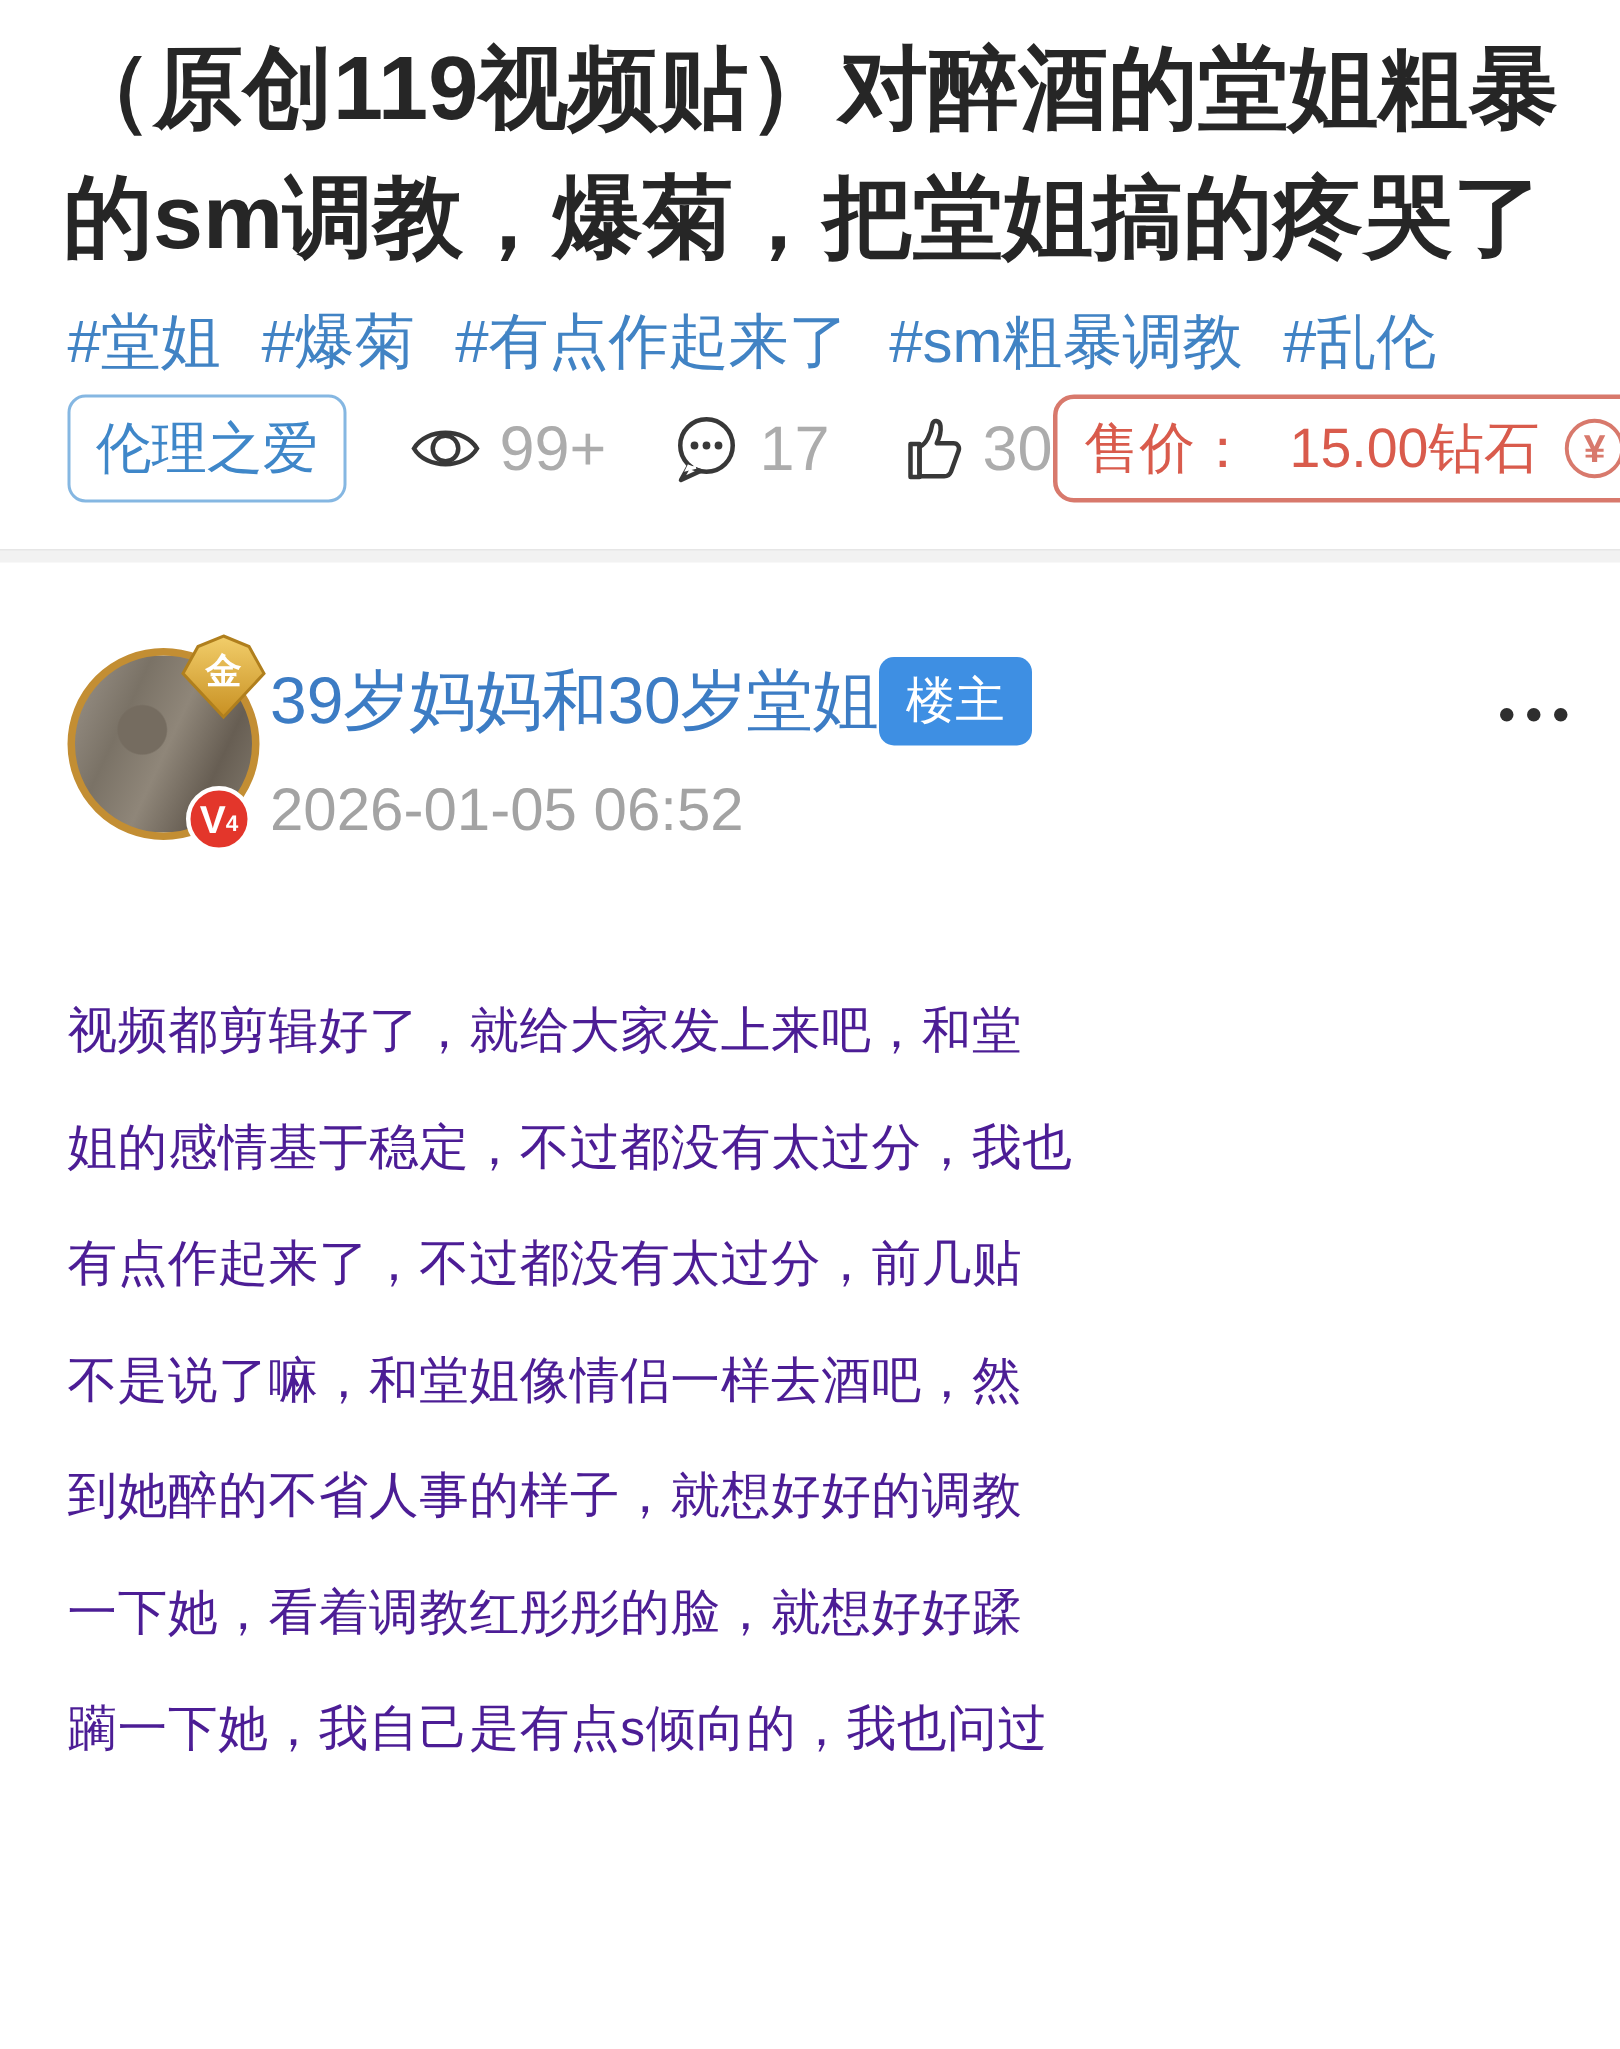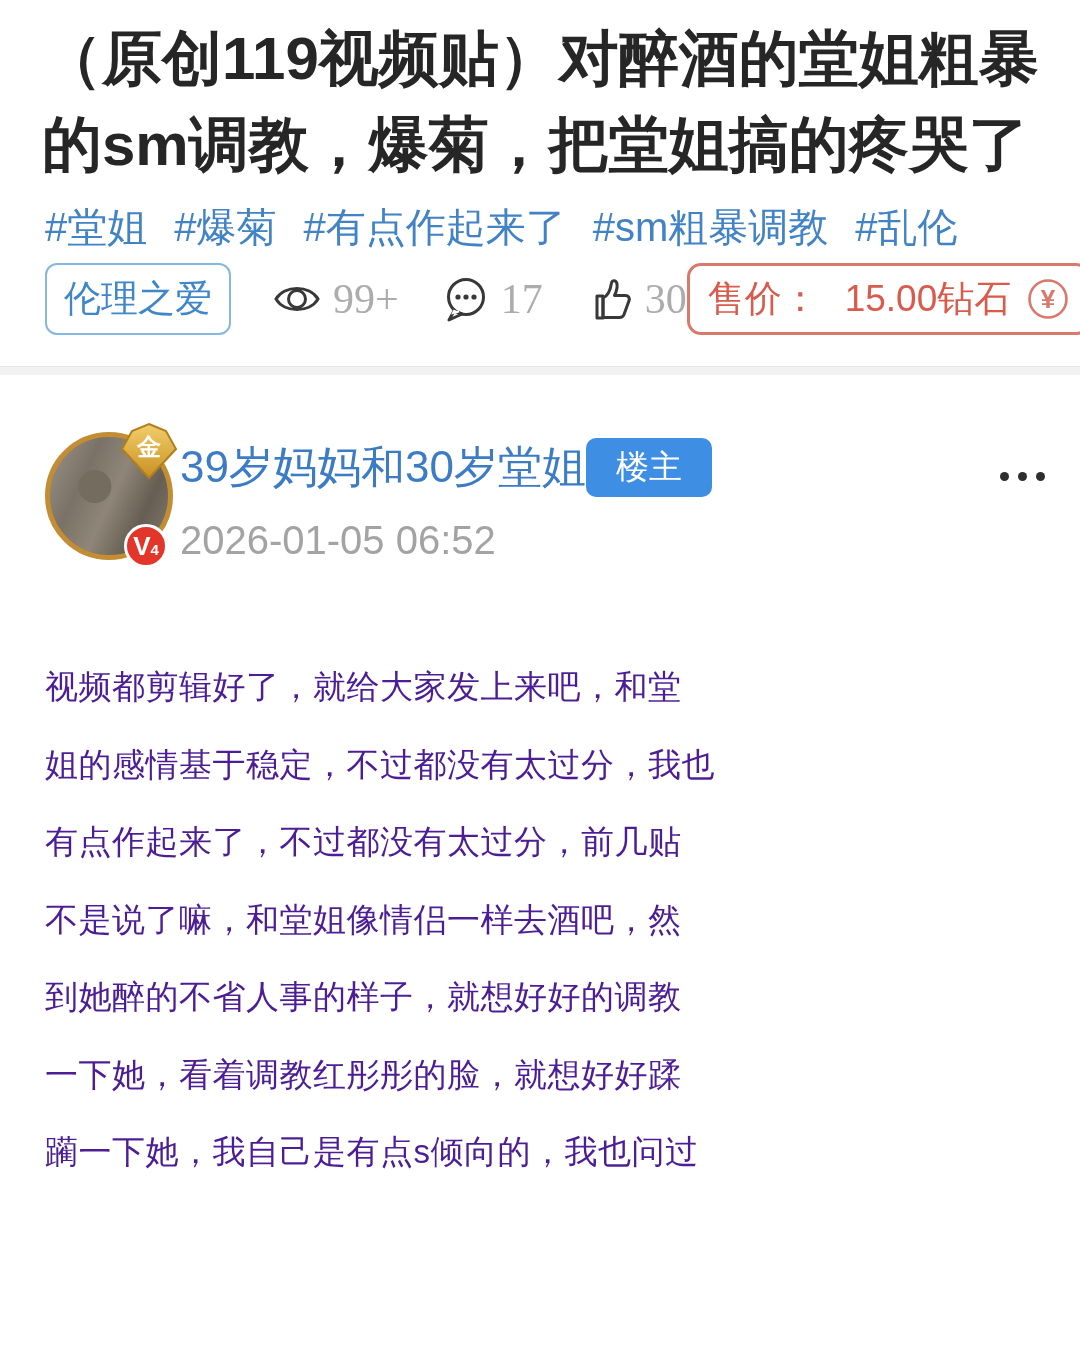--- a/index.html
+++ b/index.html
@@ -15,21 +15,21 @@
   .tags{position:absolute;top:200px;left:45px;display:flex;gap:27px;}
   .tag{font-size:40px;color:#4183C4;text-decoration:none;white-space:nowrap;}
 
   
   .meta{position:absolute;top:262px;left:45px;right:40px;height:74px;
         display:flex;align-items:center;}
   .cat-badge{border:2px solid #85B7E2;border-radius:12px;color:#3F87C9;
              font-size:37px;padding:9px 17px;background:#fff;white-space:nowrap;}
   .stats{display:flex;align-items:center;gap:44px;margin-left:42px;}
   .stat{display:flex;align-items:center;gap:12px;}
-  .stat .num{font-size:42px;color:#ACACAC;font-family:Liberation Serif, serif;}
+  .stat .num{font-size:42px;color:#ACACAC;}
   .stat svg{display:block;}
   .price{margin-left:auto;display:flex;align-items:center;gap:10px;
          border:3px solid #D8796C;border-radius:14px;padding:8px 18px;
          color:#D95B4C;font-size:37px;background:#fff;white-space:nowrap;}
   .price .label{margin-right:16px;}
   .price svg{display:block;margin-left:6px;}
 
   
   .divider{position:absolute;top:366px;left:0;width:100%;height:8px;
            background:#f2f2f2;border-top:1px solid #e6e6e6;}
@@ -42,21 +42,21 @@
             linear-gradient(115deg,#9c948a 0%,#7a7266 30%,#8f8679 52%,#675e53 75%,#837b6e 100%);}
   .gem{position:absolute;top:422px;left:118px;}
   .vip{position:absolute;top:524px;left:124px;width:44px;height:44px;border-radius:50%;
        background:#E3362B;border:3px solid #fff;box-sizing:border-box;
        display:flex;align-items:flex-end;justify-content:center;}
   .vip .v{color:#fff;font-weight:700;font-size:26px;line-height:38px;}
   .vip .v4{color:#fff;font-weight:700;font-size:15px;line-height:30px;}
   .name-row{position:absolute;top:438px;left:180px;display:flex;align-items:center;}
   .username{font-size:44px;color:#3C7CC4;white-space:nowrap;}
   .louzhu{background:#3E8FE3;color:#fff;font-size:33px;border-radius:10px;
-          padding:7px 30px;white-space:nowrap;}
+          padding:7px 18px;white-space:nowrap;}
   .date{position:absolute;top:518px;left:180px;font-size:40px;color:#A3A3A3;}
   .more{position:absolute;top:466px;left:994px;display:flex;gap:9px;padding:6px;}
   .more i{width:9px;height:9px;border-radius:50%;background:#2e2e2e;display:block;}
 
   
   .body{position:absolute;top:648px;left:45px;width:990px;z-index:1;}
   .bline{height:77.5px;line-height:77.5px;font-size:33px;color:#4c1d95;
          letter-spacing:0.5px;white-space:nowrap;}
   .gap9{display:inline-block;width:74px;}
   .gap10{display:inline-block;width:292px;}

